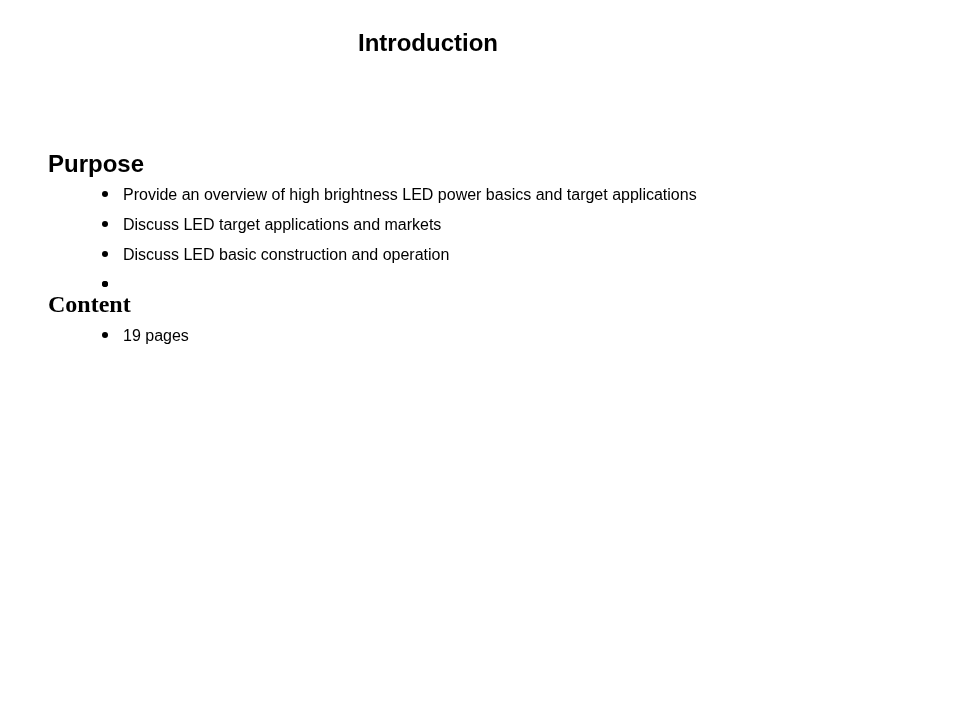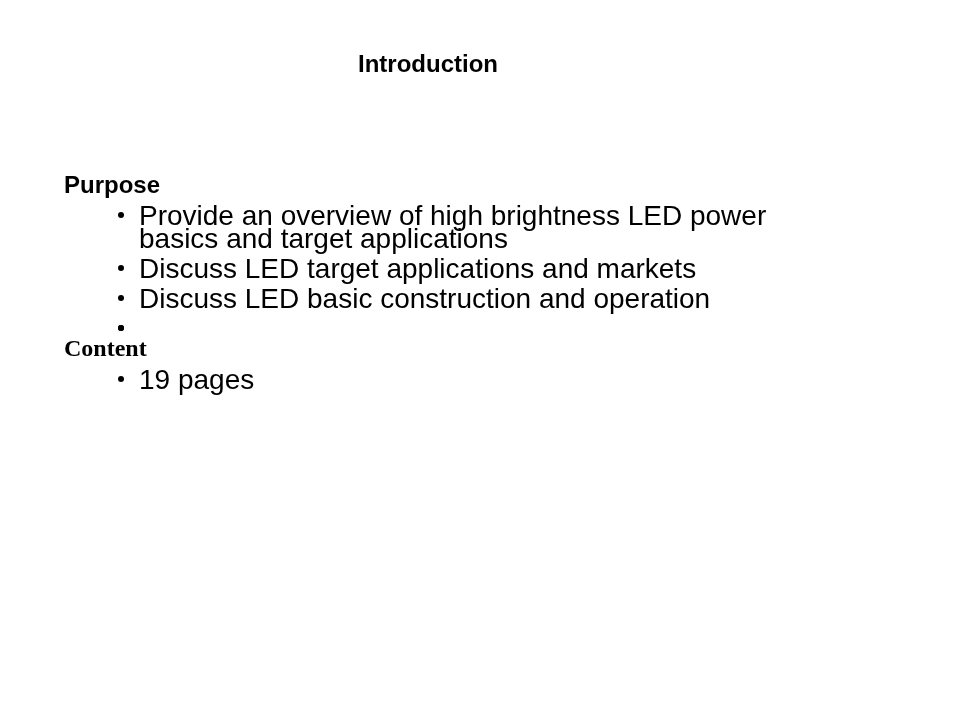--- a/index.html
+++ b/index.html
@@ -9,32 +9,32 @@
   }
   .slide {
     position: relative;
     width: 856px;
     height: 720px;
     background: #ffffff;
     color: #000000;
     font-family: "Liberation Sans", sans-serif;
     overflow: hidden;
     box-sizing: border-box;
-    padding-top: 49px;
+    padding-top: 28px;
   }
   .slide-title {
     text-align: center;
     font-size: 24px;
     font-weight: bold;
     line-height: 29px;
     letter-spacing: 0px;
   }
   .content {
     margin-top: 92px;
-    margin-left: 64px;
+    margin-left: 48px;
     margin-right: 40px;
   }
   .section-heading {
     font-size: 24px;
     font-weight: bold;
     line-height: 29px;
     margin: 0;
   }
   .section-heading.spaced {
     margin-top: 22px;
@@ -43,21 +43,21 @@
     margin-top: 24px;
     font-family: Liberation Serif, serif;
   }
   ul.bullets {
     list-style: none;
     margin: 5px 0 0 0;
     padding: 0 0 0 52px;
   }
   ul.bullets li {
     position: relative;
-    font-size: 28px;
+    font-size: 16px;
     line-height: 23px;
     padding-left: 23px;
     margin-bottom: 7px;
     max-width: 730px;
   }
   .bullet-dot {
     position: absolute;
     left: 2px;
     top: 8px;
     width: 6px;

